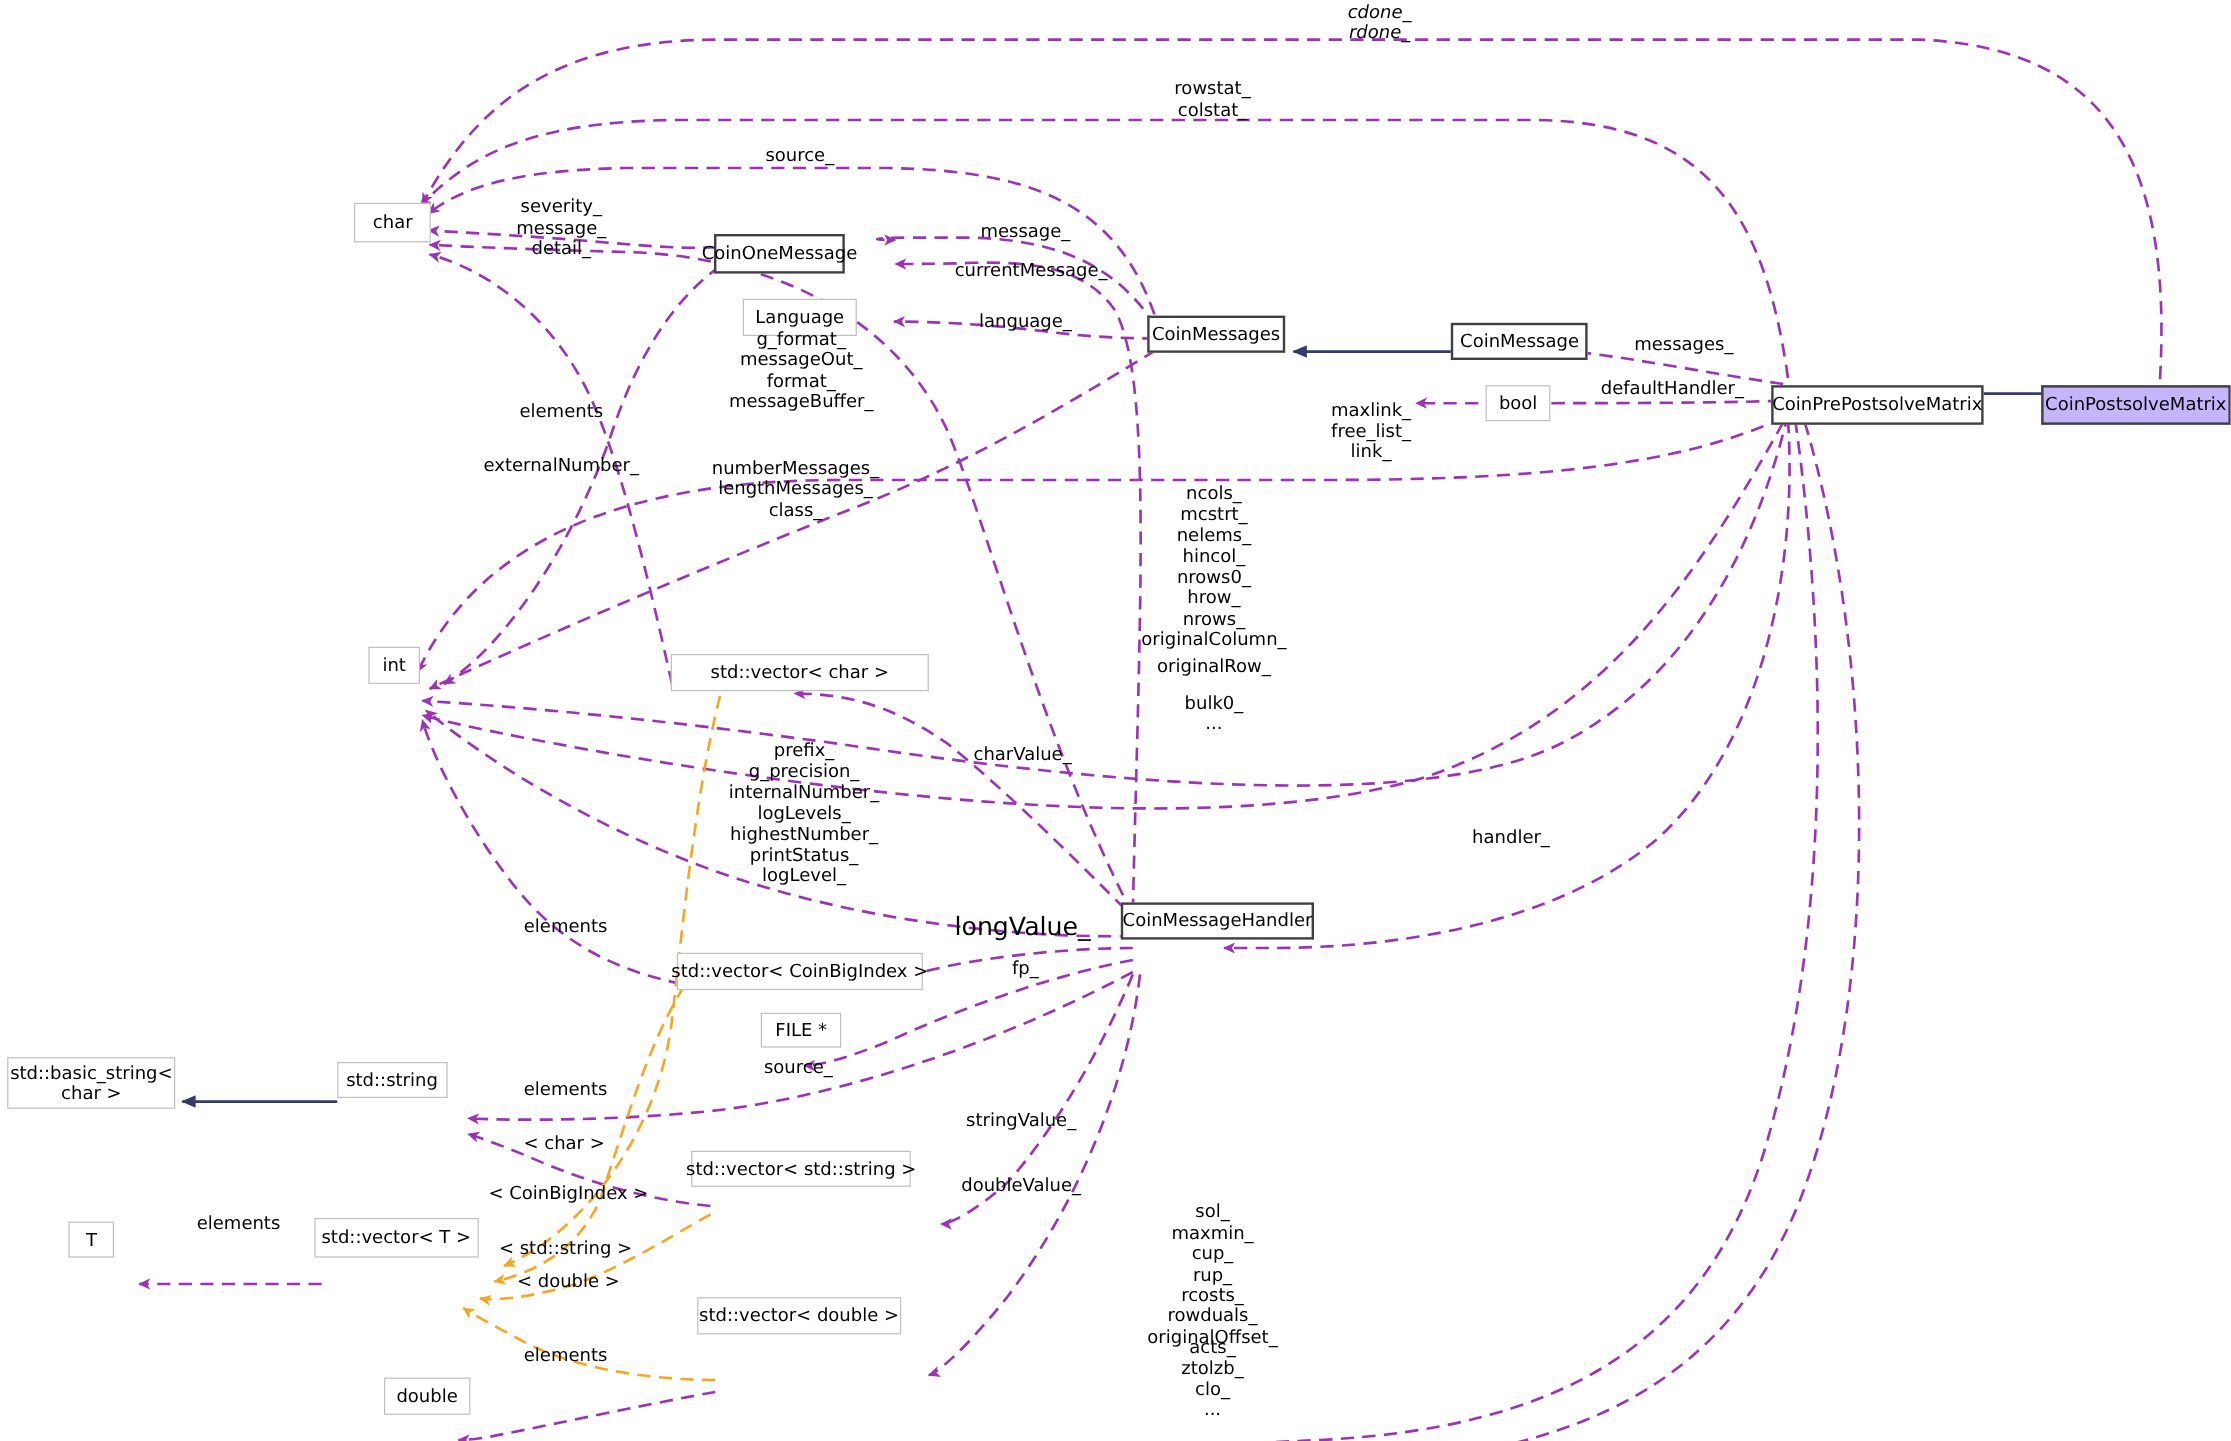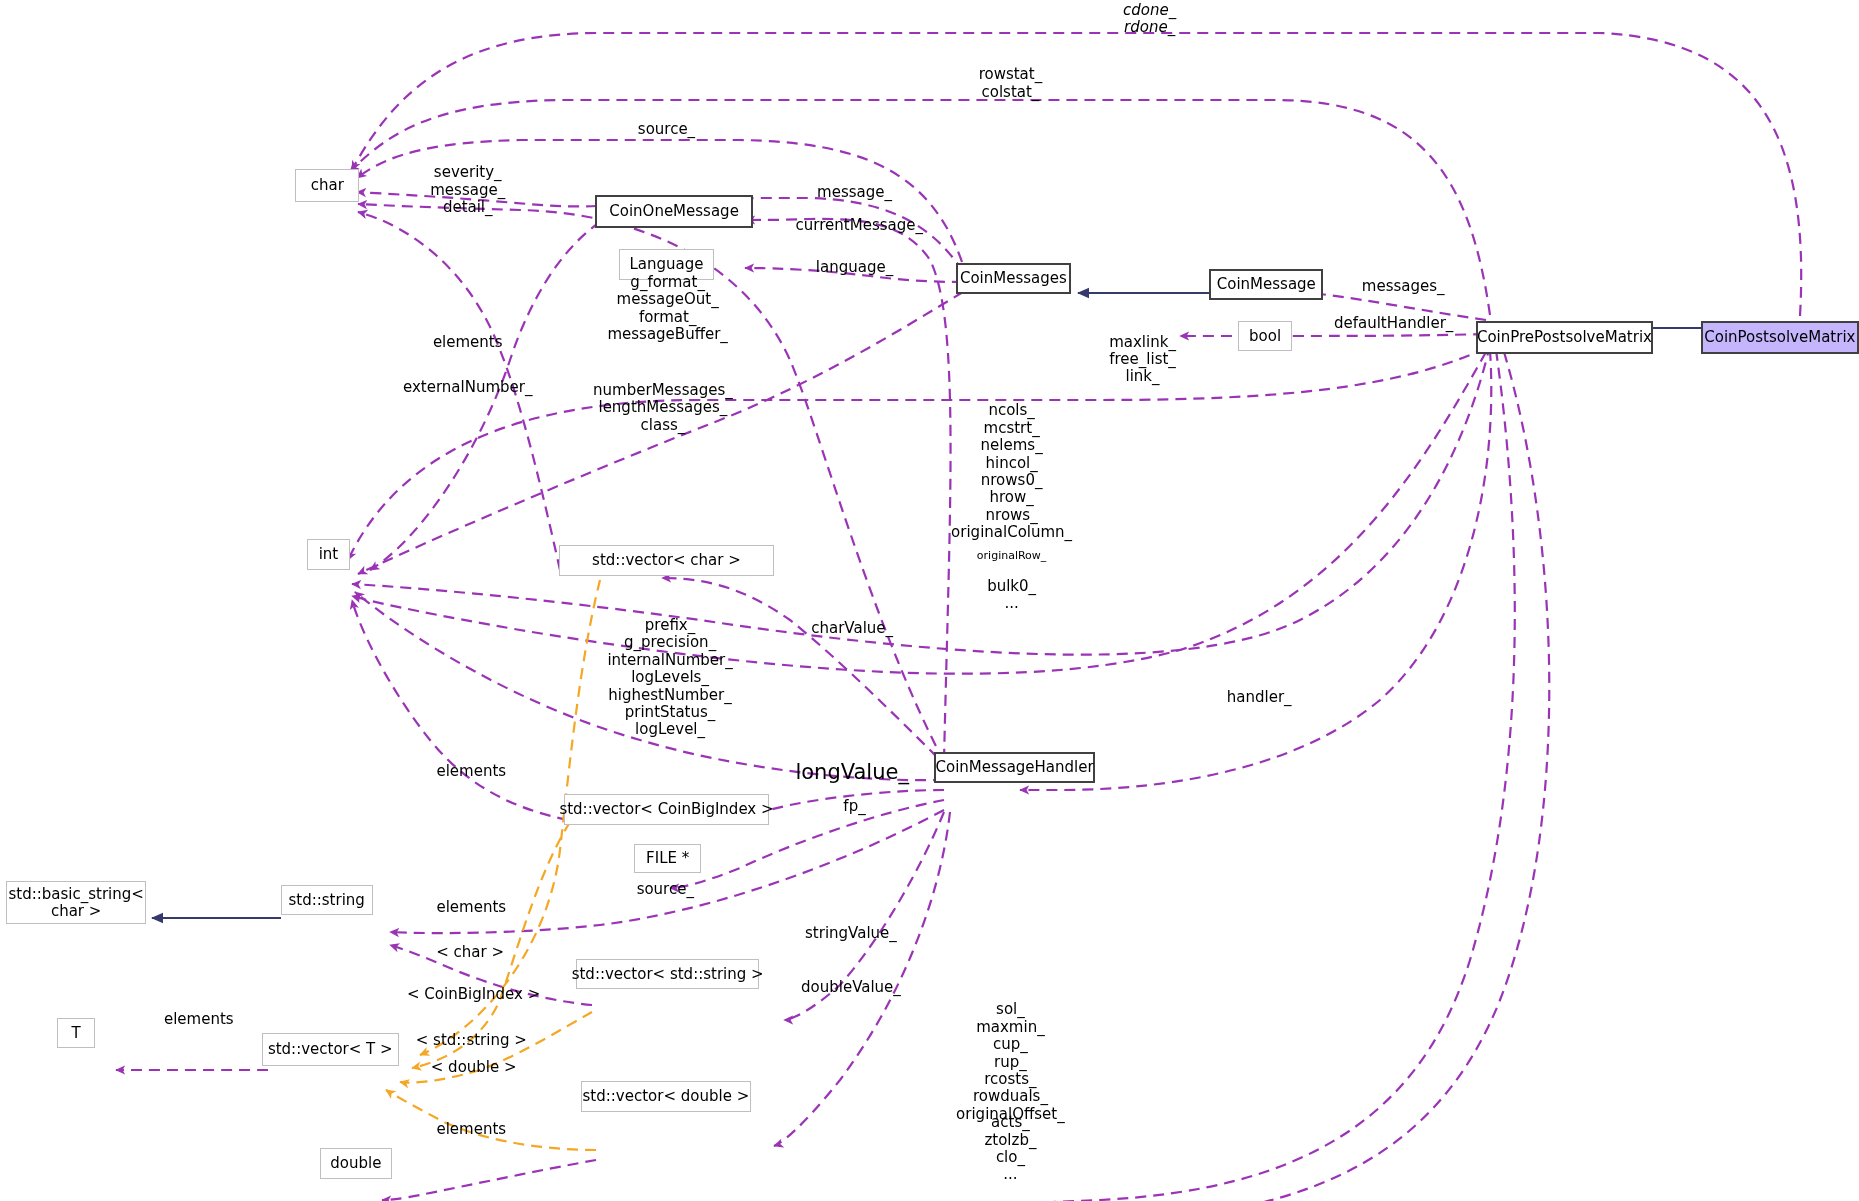--- a/index.html
+++ b/index.html
@@ -107,38 +107,38 @@
     <g>
       <path class="edge-orange" marker-end="url(#aho)" d="M600,580 C580,660 570,760 560,850 C548,950 480,1030 420,1055"></path>
       <path class="edge-orange" marker-end="url(#aho)" d="M570,822 C540,870 520,940 500,1000 C480,1045 440,1062 412,1068"></path>
       <path class="edge-orange" marker-end="url(#aho)" d="M592,1012 C560,1030 520,1055 480,1070 C440,1082 410,1084 400,1082"></path>
       <path class="edge-orange" marker-end="url(#aho)" d="M596,1150 C540,1150 480,1140 440,1120 C410,1104 392,1094 386,1090"></path>
     </g>
   </svg>
 
   <div id="nodes">
       <div class="node thin" style="left: 295.155px; top: 169.221px; width: 64.2676px; height: 32.9041px; font-size: 15px;">char</div>
-      <div class="node bold" style="left: 595.07px; top: 195.074px; width: 158px; height: 32.9041px; font-size: 15px;">CoinOneMessage</div>
+      <div class="node bold" style="left: 595.07px; top: 195.074px; width: 109px; height: 32.9041px; font-size: 15px;">CoinOneMessage</div>
       <div class="node thin" style="left: 618.873px; top: 249.131px; width: 95.2113px; height: 30.5538px; font-size: 15px;">Language</div>
       <div class="node bold" style="left: 955.683px; top: 263.233px; width: 115.444px; height: 30.5538px; font-size: 15px;">CoinMessages</div>
       <div class="node bold" style="left: 1209.18px; top: 269.109px; width: 114.254px; height: 30.5538px; font-size: 15px;">CoinMessage</div>
       <div class="node thin" style="left: 1237.75px; top: 320.815px; width: 54.7465px; height: 30.5538px; font-size: 15px;">bool</div>
       <div class="node bold" style="left: 1475.77px; top: 320.815px; width: 177.331px; height: 32.9041px; font-size: 15px;">CoinPrePostsolveMatrix</div>
       <div class="node cur" style="left: 1700.71px; top: 320.815px; width: 158.289px; height: 32.9041px; font-size: 15px;">CoinPostsolveMatrix</div>
       <div class="node thin" style="left: 307.056px; top: 539.392px; width: 42.8451px; height: 30.5538px; font-size: 15px;">int</div>
       <div class="node thin" style="left: 559.366px; top: 545.268px; width: 214.225px; height: 30.5538px; font-size: 15px;">std::vector&lt; char &gt;</div>
       <div class="node bold" style="left: 934.261px; top: 752.094px; width: 160.669px; height: 30.5538px; font-size: 15px;">CoinMessageHandler</div>
       <div class="node thin" style="left: 564.127px; top: 794.399px; width: 204.704px; height: 30.5538px; font-size: 15px;">std::vector&lt; CoinBigIndex &gt;</div>
       <div class="node thin" style="left: 634.345px; top: 843.755px; width: 66.6479px; height: 29px; font-size: 15px;">FILE *</div>
       <div class="node thin" style="left: 5.9507px; top: 881.36px; width: 140.437px; height: 42.3053px; font-size: 15px;">std::basic_string&lt;
 char &gt;</div>
       <div class="node thin" style="left: 280.873px; top: 884.886px; width: 91.6408px; height: 30.5538px; font-size: 15px;">std::string</div>
       <div class="node thin" style="left: 576.028px; top: 958.92px; width: 183.282px; height: 30.5538px; font-size: 15px;">std::vector&lt; std::string &gt;</div>
       <div class="node thin" style="left: 57.1268px; top: 1017.68px; width: 38.0845px; height: 30.5538px; font-size: 15px;">T</div>
-      <div class="node thin" style="left: 261.831px; top: 1015.33px; width: 136.866px; height: 32.9041px; font-size: 15px; margin-top: 18px;">std::vector&lt; T &gt;</div>
+      <div class="node thin" style="left: 261.831px; top: 1015.33px; width: 136.866px; height: 32.9041px; font-size: 15px;">std::vector&lt; T &gt;</div>
       <div class="node thin" style="left: 580.789px; top: 1081.14px; width: 170.19px; height: 30.5538px; font-size: 15px;">std::vector&lt; double &gt;</div>
       <div class="node thin" style="left: 289.204px; top: 1148.12px; width: 71.4085px; height: 30.5538px; font-size: 15px; margin-left: 31px;">double</div>
     </div>
   <div id="labels">
       <div class="elabel" style="left: 1149.68px; top: 18.8023px; font-size: 15px; font-style: italic;">cdone_
 rdone_</div>
       <div class="elabel" style="left: 1010.43px; top: 83.4354px; font-size: 15px;">rowstat_
 colstat_</div>
       <div class="elabel" style="left: 666.479px; top: 130.441px; font-size: 15px;">source_</div>
       <div class="elabel" style="left: 467.725px; top: 190.374px; font-size: 15px;">severity_
@@ -162,21 +162,21 @@
 lengthMessages_
 class_</div>
       <div class="elabel" style="left: 1011.62px; top: 472.409px; font-size: 15px;">ncols_
 mcstrt_
 nelems_
 hincol_
 nrows0_
 hrow_
 nrows_
 originalColumn_</div>
-      <div class="elabel" style="left: 1011.62px; top: 555.844px; font-size: 11px;">originalRow_</div>
+      <div class="elabel" style="left: 1011.62px; top: 555.844px; font-size: 15px;">originalRow_</div>
       <div class="elabel" style="left: 1011.62px; top: 594.624px; font-size: 15px;">bulk0_
 ...</div>
       <div class="elabel" style="left: 852.141px; top: 628.704px; font-size: 15px;">charValue_</div>
       <div class="elabel" style="left: 670.049px; top: 678.06px; font-size: 15px;">prefix_
 g_precision_
 internalNumber_
 logLevels_
 highestNumber_
 printStatus_
 logLevel_</div>

